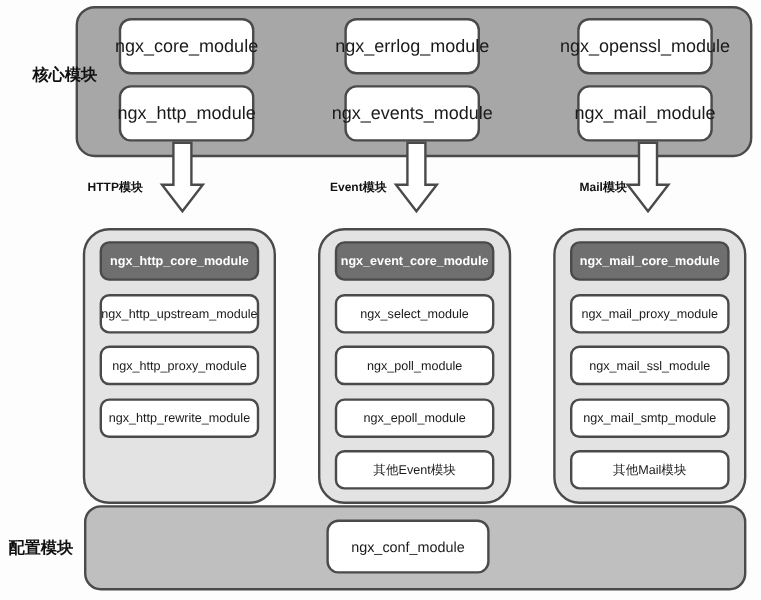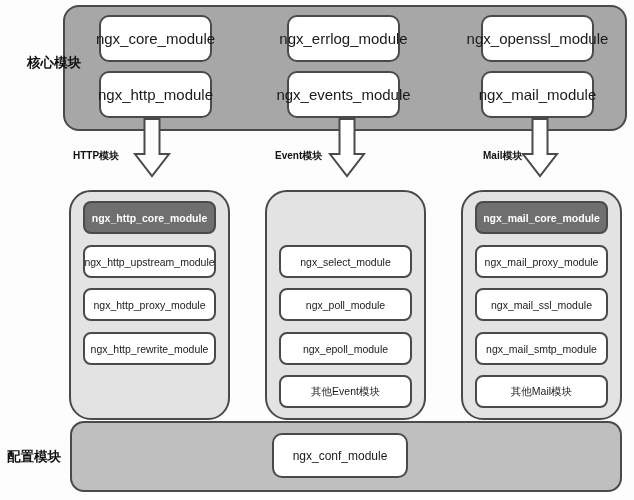--- a/index.html
+++ b/index.html
@@ -89,20 +89,21 @@
   <div class="group-label" style="left:483px;">Mail模块</div>
 
   <div class="group" style="left:69px;">
     <div class="box header-box g-row0">ngx_http_core_module</div>
     <div class="box g-row1">ngx_http_upstream_module</div>
     <div class="box g-row2">ngx_http_proxy_module</div>
     <div class="box g-row3">ngx_http_rewrite_module</div>
   </div>
 
   <div class="group" style="left:265px;">
+    <div class="box header-box g-row0">ngx_event_core_module</div>
     <div class="box g-row1">ngx_select_module</div>
     <div class="box g-row2">ngx_poll_module</div>
     <div class="box g-row3">ngx_epoll_module</div>
     <div class="box g-row4">其他Event模块</div>
   </div>
 
   <div class="group" style="left:461px;text-align:center;">
     <div class="box header-box g-row0">ngx_mail_core_module</div>
     <div class="box g-row1">ngx_mail_proxy_module</div>
     <div class="box g-row2">ngx_mail_ssl_module</div>

